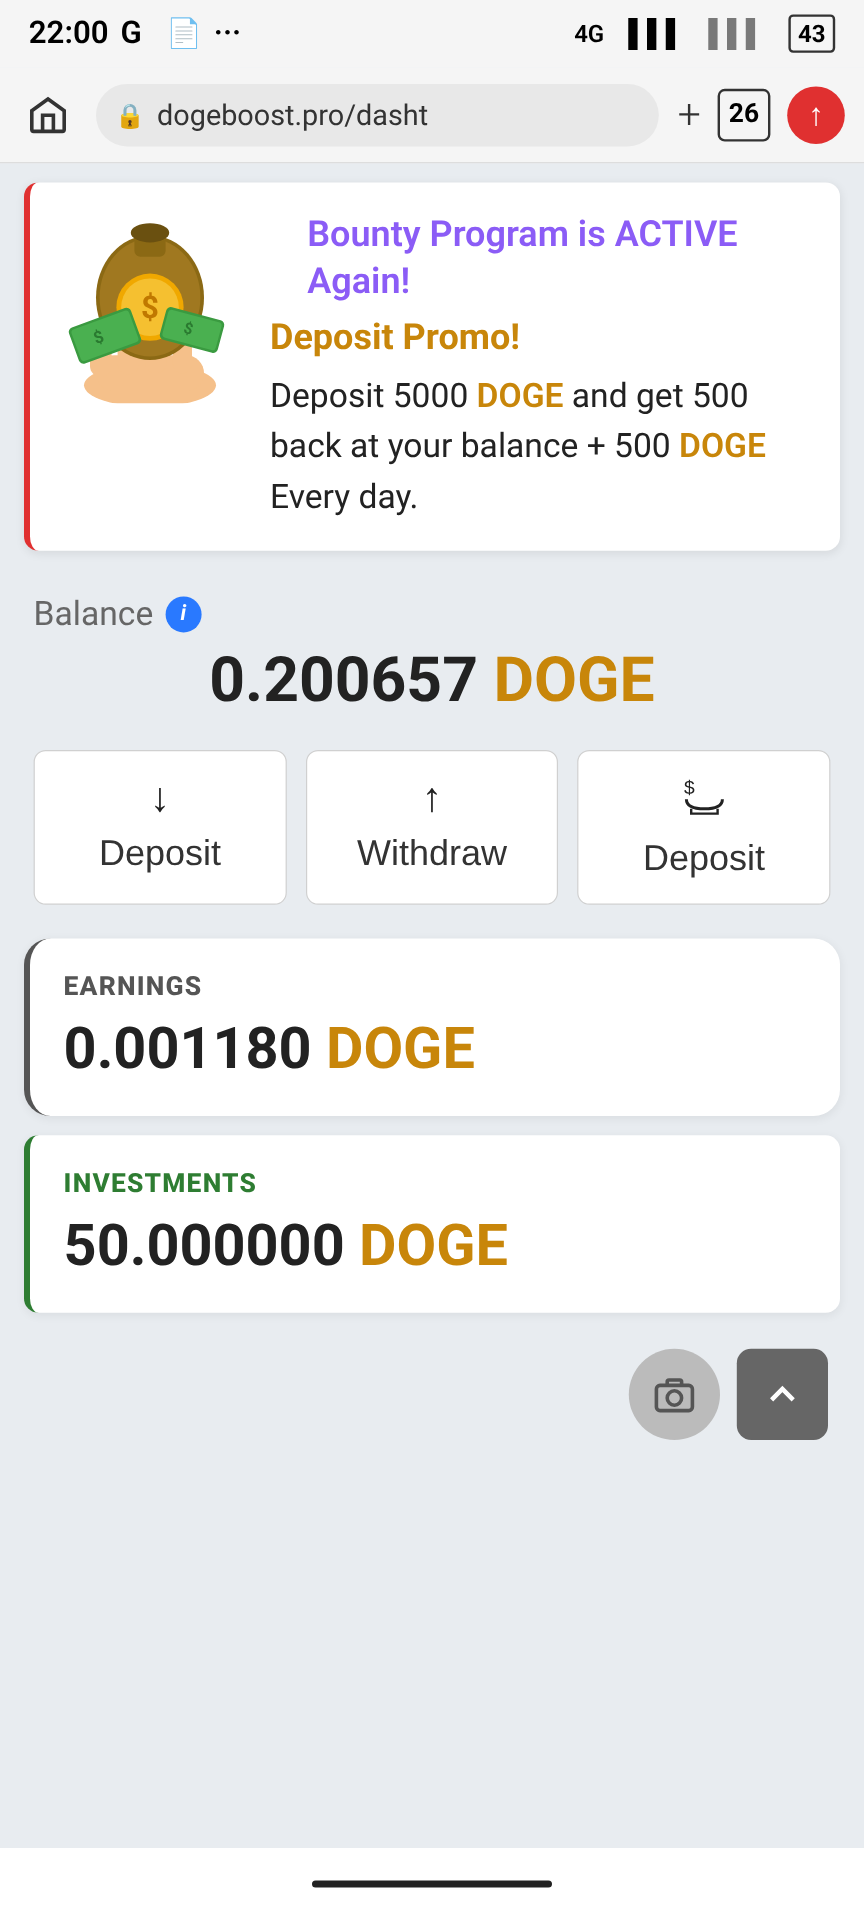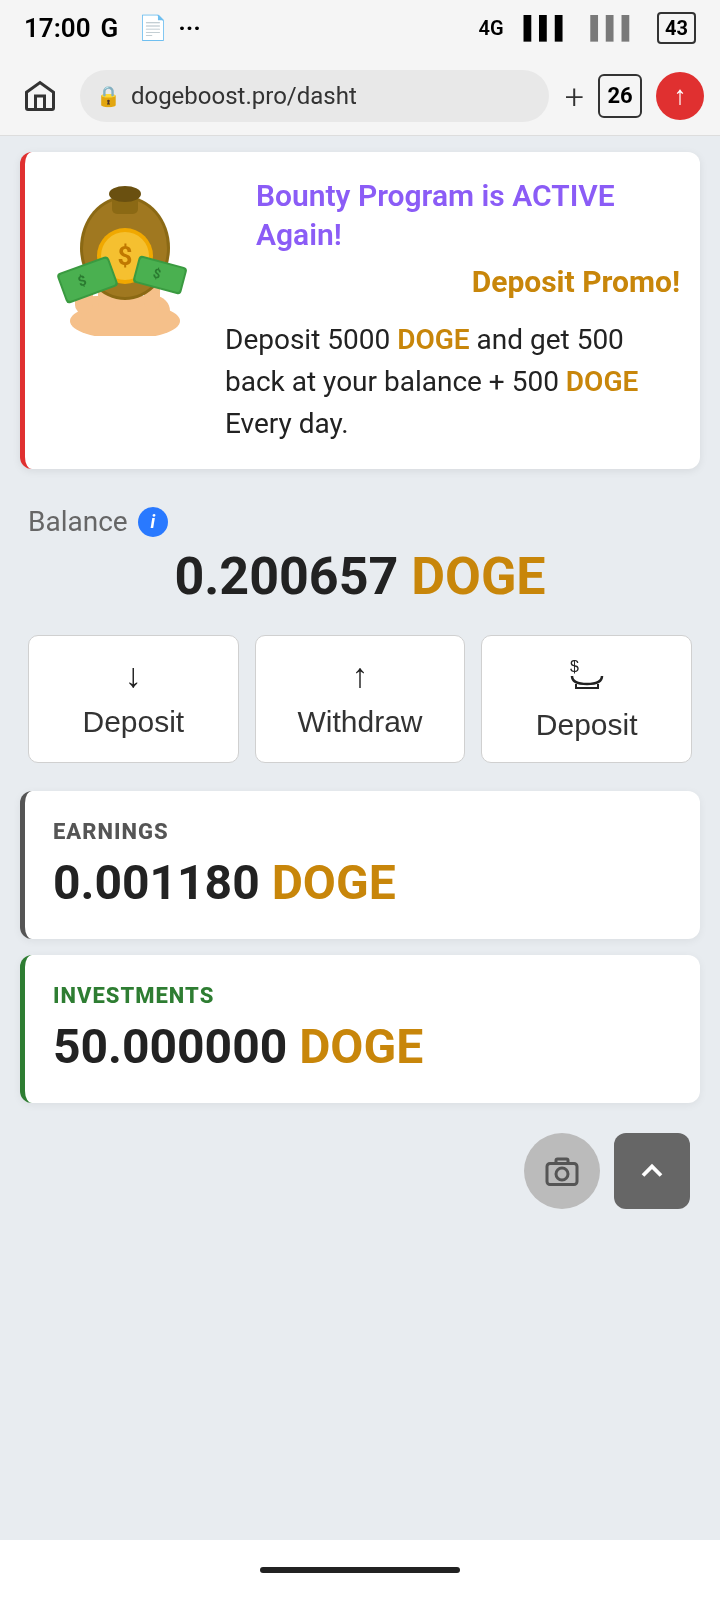--- a/index.html
+++ b/index.html
@@ -141,22 +141,21 @@
       font-weight: 600;
       color: #8b5cf6;
       line-height: 1.3;
       margin-bottom: 10px;
       margin-left: 31px;
     }
     .bounty-promo {
       font-size: 30px;
       font-weight: 700;
       color: #c8860a;
-      margin-bottom: 20px;
-      text-align: right;
+      margin-bottom: 10px;
     }
     .bounty-desc {
       font-size: 28px;
       color: #222;
       line-height: 1.5;
     }
     .bounty-doge {
       color: #c8860a;
       font-weight: 600;
     }
@@ -221,21 +220,21 @@
     .action-btn-label {
       font-size: 30px;
       color: #333;
       text-align: center;
     }
 
     
     .earnings-card {
       background: white;
       margin: 8px 20px;
-      border-radius: 12px;
+      border-radius: 22px;
       border-left: 5px solid #555;
       padding: 28px 28px;
       box-shadow: 0 2px 8px rgba(0,0,0,0.06);
     }
     .card-label {
       font-size: 22px;
       font-weight: 800;
       color: #555;
       letter-spacing: 1px;
       margin-bottom: 10px;
@@ -282,21 +281,21 @@
       height: 6px;
       background: #222;
       border-radius: 3px;
     }
   </style>
 </head>
 <body>
 
 <div class="status-bar">
   <div class="status-left">
-    <span>17:00</span>
+    <span>22:00</span>
     <span>G</span>
     <span></span>
 
     <span style="font-size:24px;">📄</span>
     <span>···</span>
   </div>
   <div class="status-right">
     <span style="font-size:20px;">4G</span>
     <span>▌▌▌</span>
     <span style="opacity:0.5;">▌▌▌</span>

